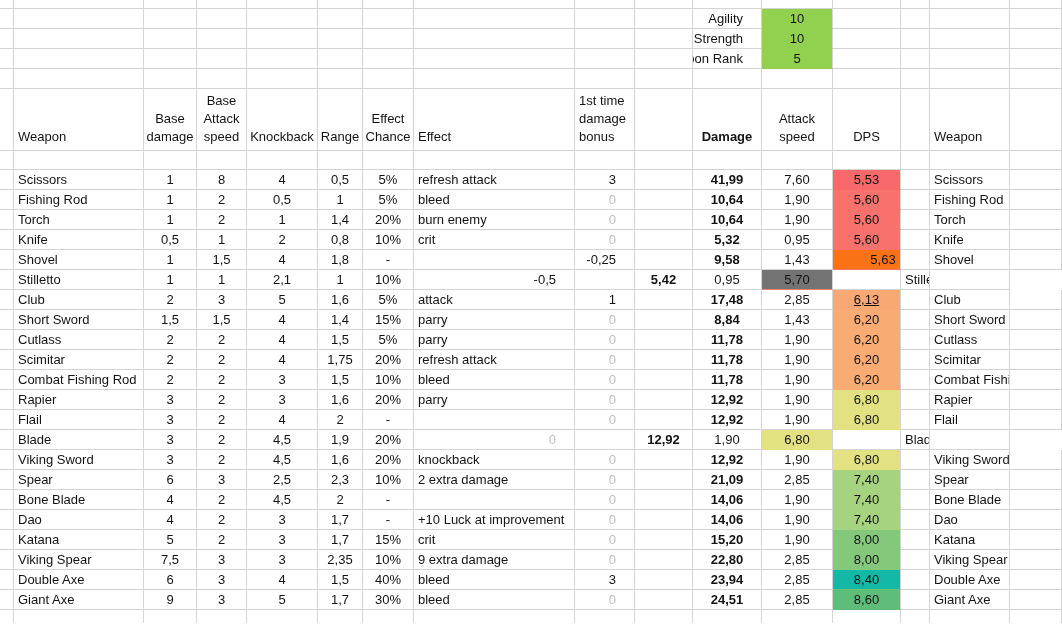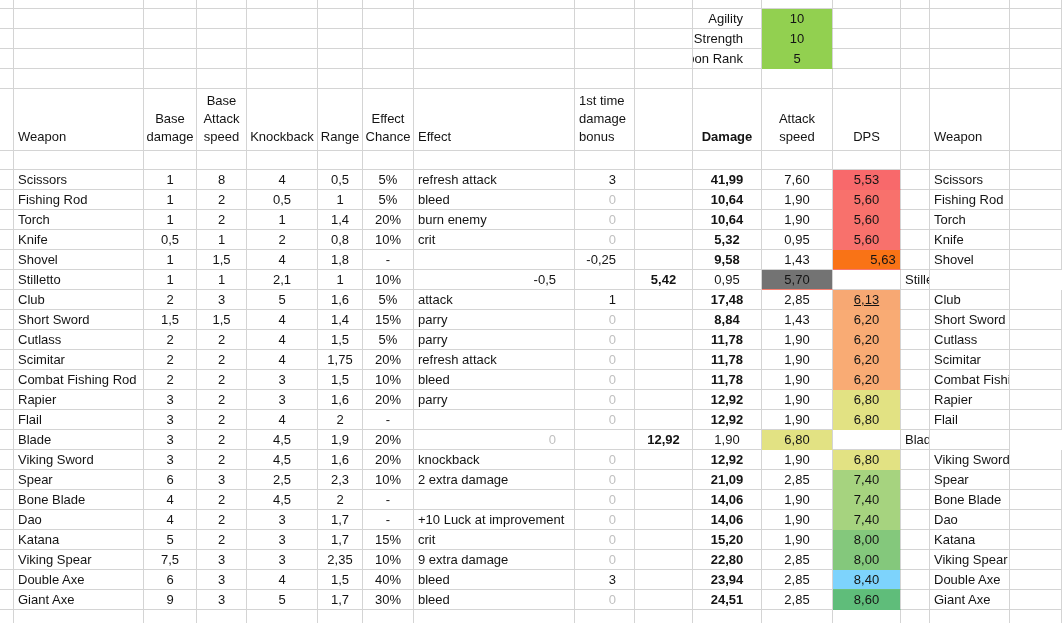--- a/index.html
+++ b/index.html
@@ -514,21 +514,21 @@
     <div class="cell ac">6</div>
     <div class="cell ac">3</div>
     <div class="cell ac">4</div>
     <div class="cell ac">1,5</div>
     <div class="cell ac">40%</div>
     <div class="cell al">bleed</div>
     <div class="cell ar">3</div>
     <div class="cell"></div>
     <div class="cell ac b">23,94</div>
     <div class="cell ac">2,85</div>
-    <div class="cell ac" style="background: #7dd3fc; border-bottom-color: rgb(108, 193, 123); text-align: center;">8,40</div>
+    <div class="cell ac" style="background: #14b8a6; border-bottom-color: rgb(108, 193, 123); text-align: center;">8,40</div>
     <div class="cell"></div>
     <div class="cell al">Double Axe</div>
     <div class="cell"></div>
   </div><div class="r h20">
     <div class="cell"></div>
     <div class="cell al">Giant Axe</div>
     <div class="cell ac">9</div>
     <div class="cell ac">3</div>
     <div class="cell ac">5</div>
     <div class="cell ac">1,7</div>

